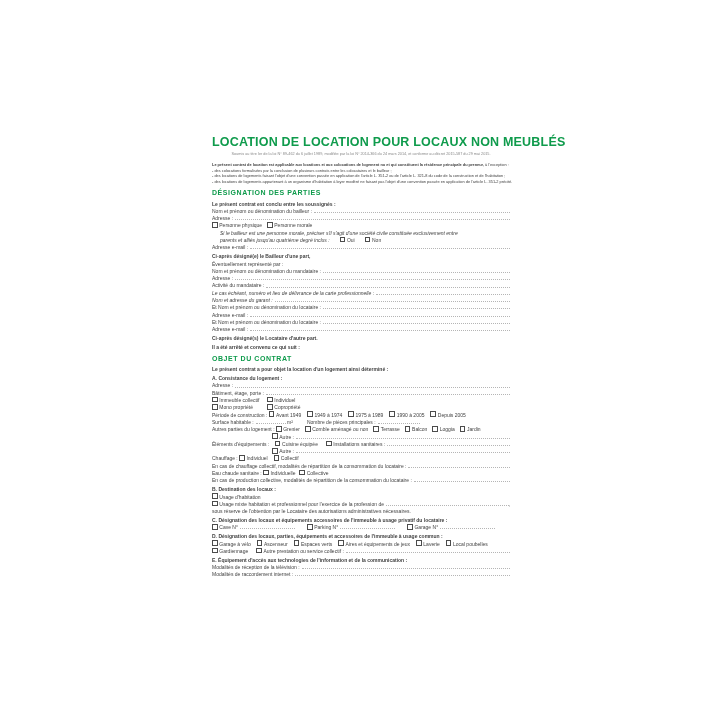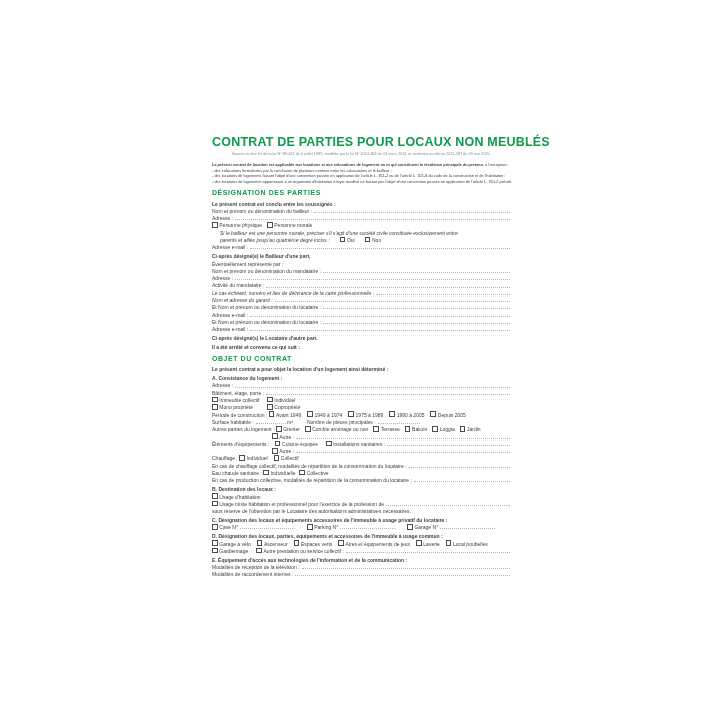--- a/index.html
+++ b/index.html
@@ -36,21 +36,21 @@
     border-bottom:1px dotted #b5b5b5;height:0;align-self:flex-end;
     margin-bottom:1px;margin-left:2px;min-width:6px;flex:none;
   }
   .fill.fx{flex:1 1 auto;}
   .spacer{flex:none;display:inline-block;}
 </style>
 </head>
 <body>
 
 <div class="page">
-  <div class="title">CONTRAT DE PARTIES POUR LOCAUX NON MEUBLÉS</div>
+  <div class="title">LOCATION DE LOCATION POUR LOCAUX NON MEUBLÉS</div>
   <div class="subtitle">Soumis au titre Ier de la loi N° 89-462 du 6 juillet 1989, modifiée par la loi N° 2014-366 du 24 mars 2014, et conforme au décret 2015-587 du 29 mai 2015.</div>
   <div class="intro">
     <div class="lead"><span class="t b">Le présent contrat de location est applicable aux locations et aux colocations de logement nu et qui constituent la résidence principale du preneur,</span><span class="t"> à l'exception :</span></div>
     <div class="item">- des colocations formalisées par la conclusion de plusieurs contrats entre les colocataires et le bailleur ;</div>
     <div class="item">- des locations de logements faisant l'objet d'une convention passée en application de l'article L. 351-2 ou de l'article L. 321-8 du code de la construction et de l'habitation ;</div>
     <div class="item">- des locations de logements appartenant à un organisme d'habitation à loyer modéré ne faisant pas l'objet d'une convention passée en application de l'article L. 351-2 précité.</div>
   </div>
   <div id="form-body">
       <div class="sec-heading">DÉSIGNATION DES PARTIES</div>
       <div class="line">

